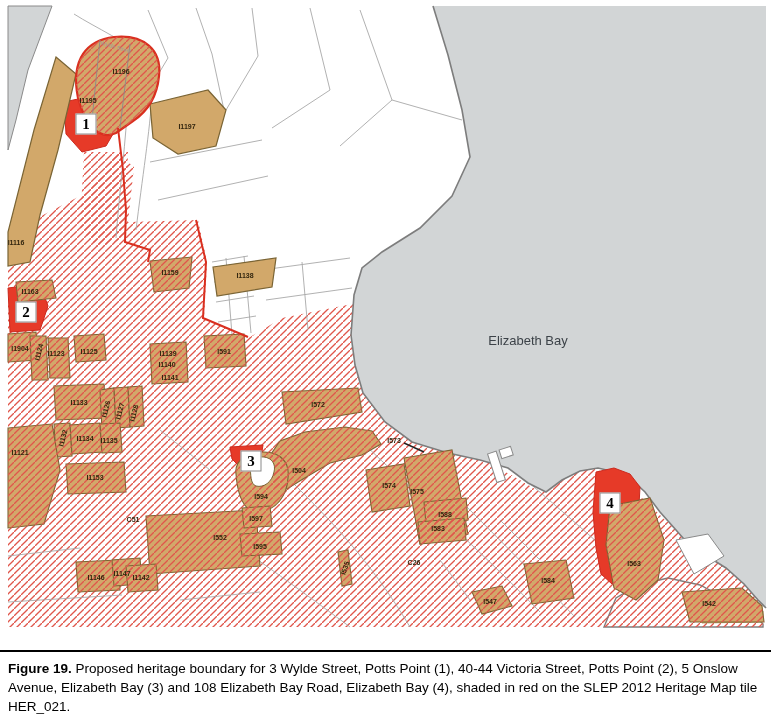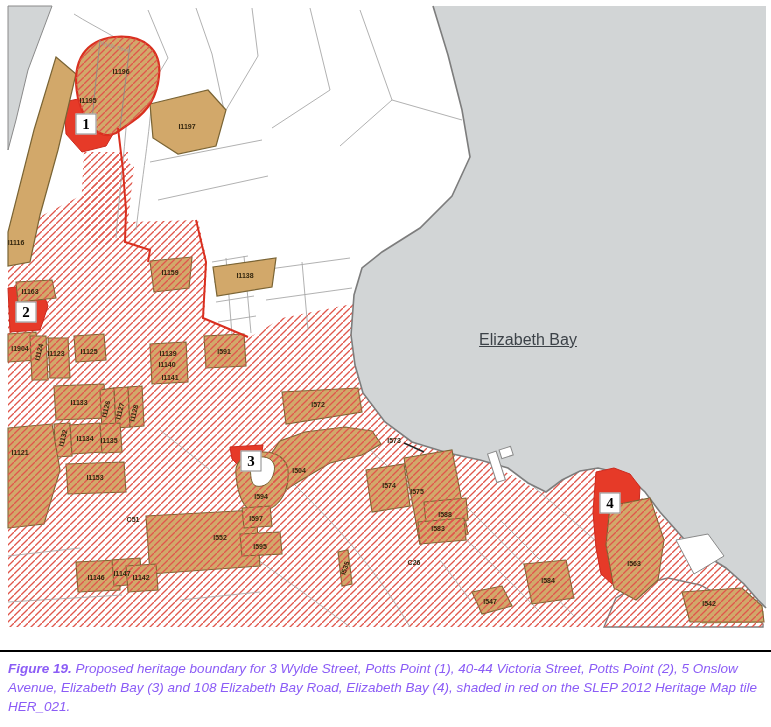--- a/index.html
+++ b/index.html
@@ -3,32 +3,32 @@
 <meta charset="utf-8">
 <style>
   html,body{margin:0;padding:0;background:#fff;}
   .page{position:relative;width:771px;height:727px;background:#fff;overflow:hidden;
         font-family:"Liberation Sans",sans-serif;}
   .map-wrap{position:absolute;left:0;top:0;width:771px;height:648px;}
   .map-wrap svg{position:absolute;left:0;top:0;}
   .label-layer{position:absolute;left:0;top:0;width:771px;height:648px;pointer-events:none;}
   .parcel-label{position:absolute;font-size:7px;font-weight:bold;color:#33260f;
                 white-space:nowrap;line-height:7px;}
-  .area-label{position:absolute;font-size:16px;color:#3c4248;white-space:nowrap;
-              transform:translate(-50%,-50%);text-decoration:underline;}
+  .area-label{position:absolute;font-size:13px;color:#3c4248;white-space:nowrap;
+              transform:translate(-50%,-50%);}
   .street-label{position:absolute;font-size:5.5px;color:#9a9a9a;white-space:nowrap;
                 transform:translate(-50%,-50%) rotate(16deg);}
   .marker-box{position:absolute;width:21px;height:21px;background:#ffffff;
               border:1px solid #8a8a8a;box-sizing:border-box;
               display:flex;align-items:center;justify-content:center;
               font-family:"Liberation Serif",serif;font-weight:bold;font-size:15px;color:#000;
               transform:translate(-50%,-50%);}
   .caption{position:absolute;left:0;top:650px;width:771px;border-top:2px solid #000;
            background:#fff;}
-  .caption-inner{padding:7px 10px 0 8px;width:752px;font-size:13.5px;line-height:19px;color:#8b5cf6;font-style:italic;}
+  .caption-inner{padding:7px 10px 0 8px;width:752px;font-size:13.5px;line-height:19px;color:#000000;}
   .caption-inner b{font-weight:bold;}
 </style>
 </head>
 <body>
 
 <div class="page">
   <div class="map-wrap">
 
     <svg width="771" height="648" viewBox="0 0 771 648">
       <defs>

